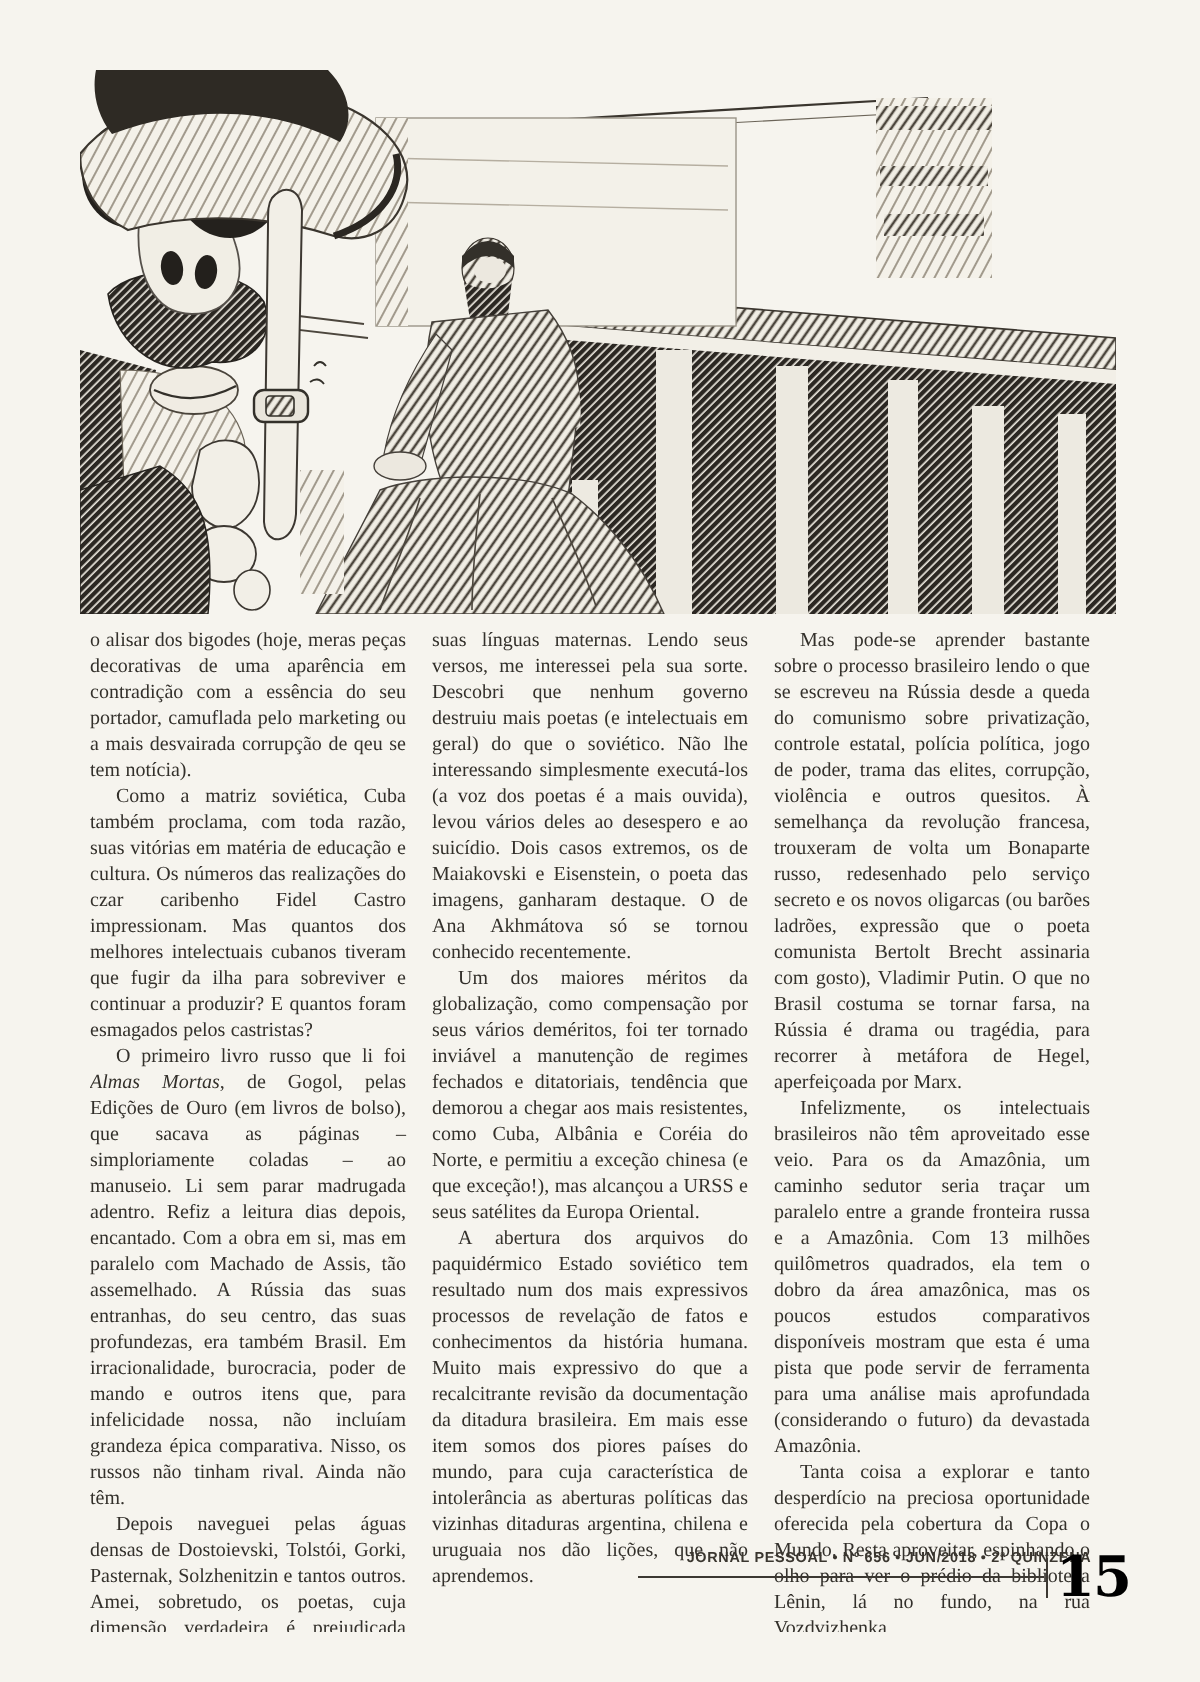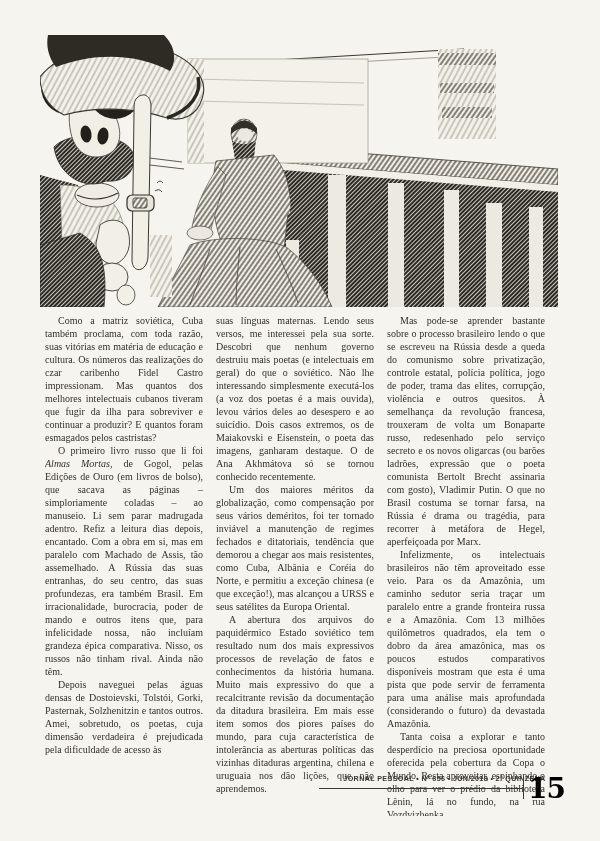--- a/index.html
+++ b/index.html
@@ -134,20 +134,21 @@
           <rect x="93" y="163" width="14" height="10" rx="2" fill="url(#mid)" stroke="#33302a" stroke-width="0.8"></rect>
           <path d="M117,148 q3,-4 6,0 M115,156 q4,-3 7,1" stroke="#33302a" stroke-width="0.9" fill="none"></path>
         </g>
         <path d="M0,210 L40,198 C60,210 68,228 64,272 L0,272 Z" fill="url(#dark)" stroke="#26231f" stroke-width="0.7"></path>
       </g>
     </svg>
   </div>
 
   <div class="columns" style="color: rgb(51, 48, 43);">
       <div class="col">
+        <p class="para"><span>o alisar dos bigodes (hoje, meras peças decorativas de uma aparência em contradição com a essência do seu portador, camuflada pelo marketing ou a mais desvairada corrupção de qeu se tem notícia).</span></p>
         <p class="para indent"><span>Como a matriz soviética, Cuba também proclama, com toda razão, suas vitórias em matéria de educação e cultura. Os números das realizações do czar caribenho Fidel Castro impressionam. Mas quantos dos melhores intelectuais cubanos tiveram que fugir da ilha para sobreviver e continuar a produzir? E quantos foram esmagados pelos castristas?</span></p>
         <p class="para indent"><span>O primeiro livro russo que li foi </span><i>Almas Mortas</i><span>, de Gogol, pelas Edições de Ouro (em livros de bolso), que sacava as páginas – simploriamente coladas – ao manuseio. Li sem parar madrugada adentro. Refiz a leitura dias depois, encantado. Com a obra em si, mas em paralelo com Machado de Assis, tão assemelhado. A Rússia das suas entranhas, do seu centro, das suas profundezas, era também Brasil. Em irracionalidade, burocracia, poder de mando e outros itens que, para infelicidade nossa, não incluíam grandeza épica comparativa. Nisso, os russos não tinham rival. Ainda não têm.</span></p>
         <p class="para indent"><span>Depois naveguei pelas águas densas de Dostoievski, Tolstói, Gorki, Pasternak, Solzhenitzin e tantos outros. Amei, sobretudo, os poetas, cuja dimensão verdadeira é prejudicada pela dificuldade de acesso às</span></p>
       </div>
       <div class="col">
         <p class="para"><span>suas línguas maternas. Lendo seus versos, me interessei pela sua sorte. Descobri que nenhum governo destruiu mais poetas (e intelectuais em geral) do que o soviético. Não lhe interessando simplesmente executá-los (a voz dos poetas é a mais ouvida), levou vários deles ao desespero e ao suicídio. Dois casos extremos, os de Maiakovski e Eisenstein, o poeta das imagens, ganharam destaque. O de Ana Akhmátova só se tornou conhecido recentemente.</span></p>
         <p class="para indent"><span>Um dos maiores méritos da globalização, como compensação por seus vários deméritos, foi ter tornado inviável a manutenção de regimes fechados e ditatoriais, tendência que demorou a chegar aos mais resistentes, como Cuba, Albânia e Coréia do Norte, e permitiu a exceção chinesa (e que exceção!), mas alcançou a URSS e seus satélites da Europa Oriental.</span></p>
         <p class="para indent"><span>A abertura dos arquivos do paquidérmico Estado soviético tem resultado num dos mais expressivos processos de revelação de fatos e conhecimentos da história humana. Muito mais expressivo do que a recalcitrante revisão da documentação da ditadura brasileira. Em mais esse item somos dos piores países do mundo, para cuja característica de intolerância as aberturas políticas das vizinhas ditaduras argentina, chilena e uruguaia nos dão lições, que não aprendemos.</span></p>
       </div>
       <div class="col">

